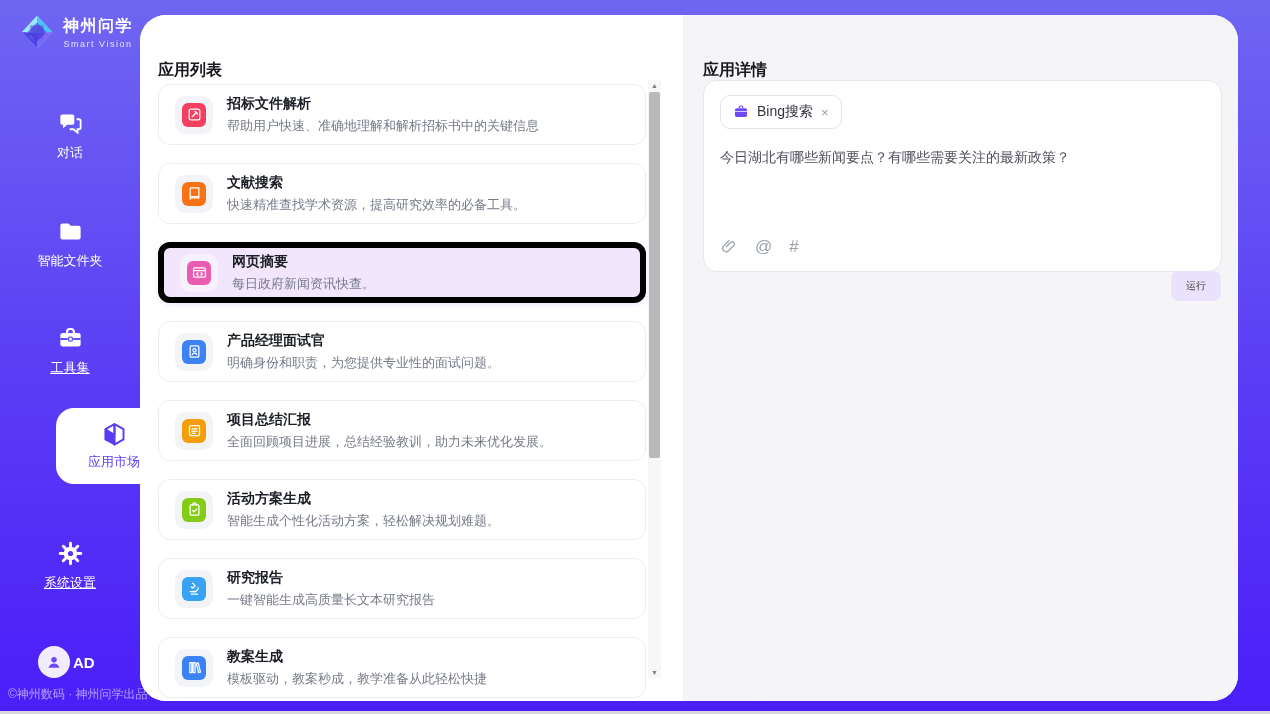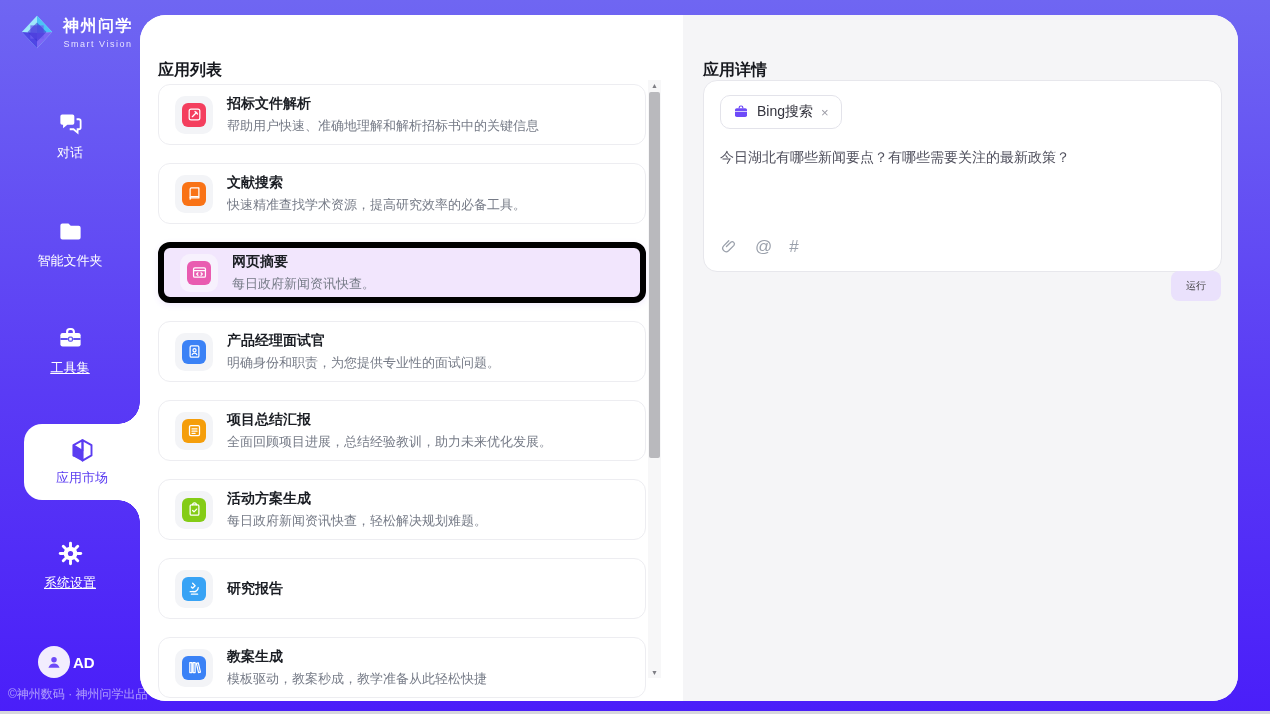--- a/index.html
+++ b/index.html
@@ -16,21 +16,21 @@
   .logo{position:absolute;top:13px;left:18px;display:flex;align-items:center;gap:7px;}
   .logo-mark{width:38px;height:38px;}
   .brand-name{color:#fff;font-size:16px;font-weight:700;letter-spacing:1.5px;white-space:nowrap;}
   .brand-sub{color:#e6e2ff;font-size:9px;letter-spacing:1.5px;margin-top:2px;}
 
   .sidebar-nav > div{position:absolute;left:0;width:140px;display:flex;flex-direction:column;
     align-items:center;gap:7px;color:#fff;cursor:pointer;}
   .sidebar-nav > div:nth-of-type(1){top:110px;}
   .sidebar-nav > div:nth-of-type(2){top:218px;}
   .sidebar-nav > div:nth-of-type(3){top:325px;text-decoration:underline;}
-  .sidebar-nav > div:nth-of-type(4){top:424px;}
+  .sidebar-nav > div:nth-of-type(4){top:408px;margin-left:32px;}
   .sidebar-nav > div:nth-of-type(5){top:540px;}
   .nav-glyph svg{width:27px;height:27px;display:block;}
   .side-label{font-size:13px;}
   .side-label.u{text-decoration:underline;}
   .side-item.active{left:24px;width:116px;height:76px;justify-content:center;gap:5px;
     background:#fff;border-radius:18px 0 0 18px;color:#5b3df1;}
   .side-item.active::before{content:"";position:absolute;right:0;top:-22px;width:22px;height:22px;
     background:radial-gradient(circle at 0 0,rgba(0,0,0,0) 21.5px,#fff 22px);}
   .side-item.active::after{content:"";position:absolute;right:0;bottom:-22px;width:22px;height:22px;
     background:radial-gradient(circle at 0 100%,rgba(0,0,0,0) 21.5px,#fff 22px);}
@@ -269,36 +269,37 @@
             <span class="icon-square" style="background: rgb(132, 204, 22);">
               <svg viewBox="0 0 24 24" fill="none" stroke="#fff" stroke-width="2" stroke-linecap="round" stroke-linejoin="round">
                 <rect x="5" y="4.5" width="14" height="16.5" rx="2"></rect>
                 <path d="M9 4.5a3 3 0 0 1 6 0"></path>
                 <path d="M9 13.5l2.2 2.2 4.3-4.4"></path>
               </svg>
             </span>
           </span>
           <span class="app-text">
             <span class="app-name">活动方案生成</span>
-            <span class="app-desc">每日政府新闻资讯快查，轻松解决规划难题。</span>
+            <span class="app-desc">智能生成个性化活动方案，轻松解决规划难题。</span>
           </span>
         </div>
 
         <div class="app-card">
           <span class="icon-box">
             <span class="icon-square" style="background: rgb(56, 163, 245);">
               <svg viewBox="0 0 24 24" fill="none" stroke="#fff" stroke-width="2" stroke-linecap="round" stroke-linejoin="round">
                 <path d="M9 3.5l4 4-4 4-2-2"></path>
                 <path d="M9.5 16.5a6.5 6.5 0 0 0 8.5-6"></path>
                 <path d="M5 17h9M7 21h10"></path>
               </svg>
             </span>
           </span>
           <span class="app-text">
             <span class="app-name">研究报告</span>
+            <span class="app-desc">一键智能生成高质量长文本研究报告</span>
           </span>
         </div>
 
         <div class="app-card">
           <span class="icon-box">
             <span class="icon-square" style="background: rgb(59, 130, 246);">
               <svg viewBox="0 0 24 24" fill="none" stroke="#fff" stroke-width="2" stroke-linejoin="round">
                 <path d="M4.5 4h3.2v16H4.5zM9.8 4H13v16H9.8z"></path>
                 <path d="M15 5.2l3.1-.7 3.4 14.9-3.1.7z"></path>
               </svg>

